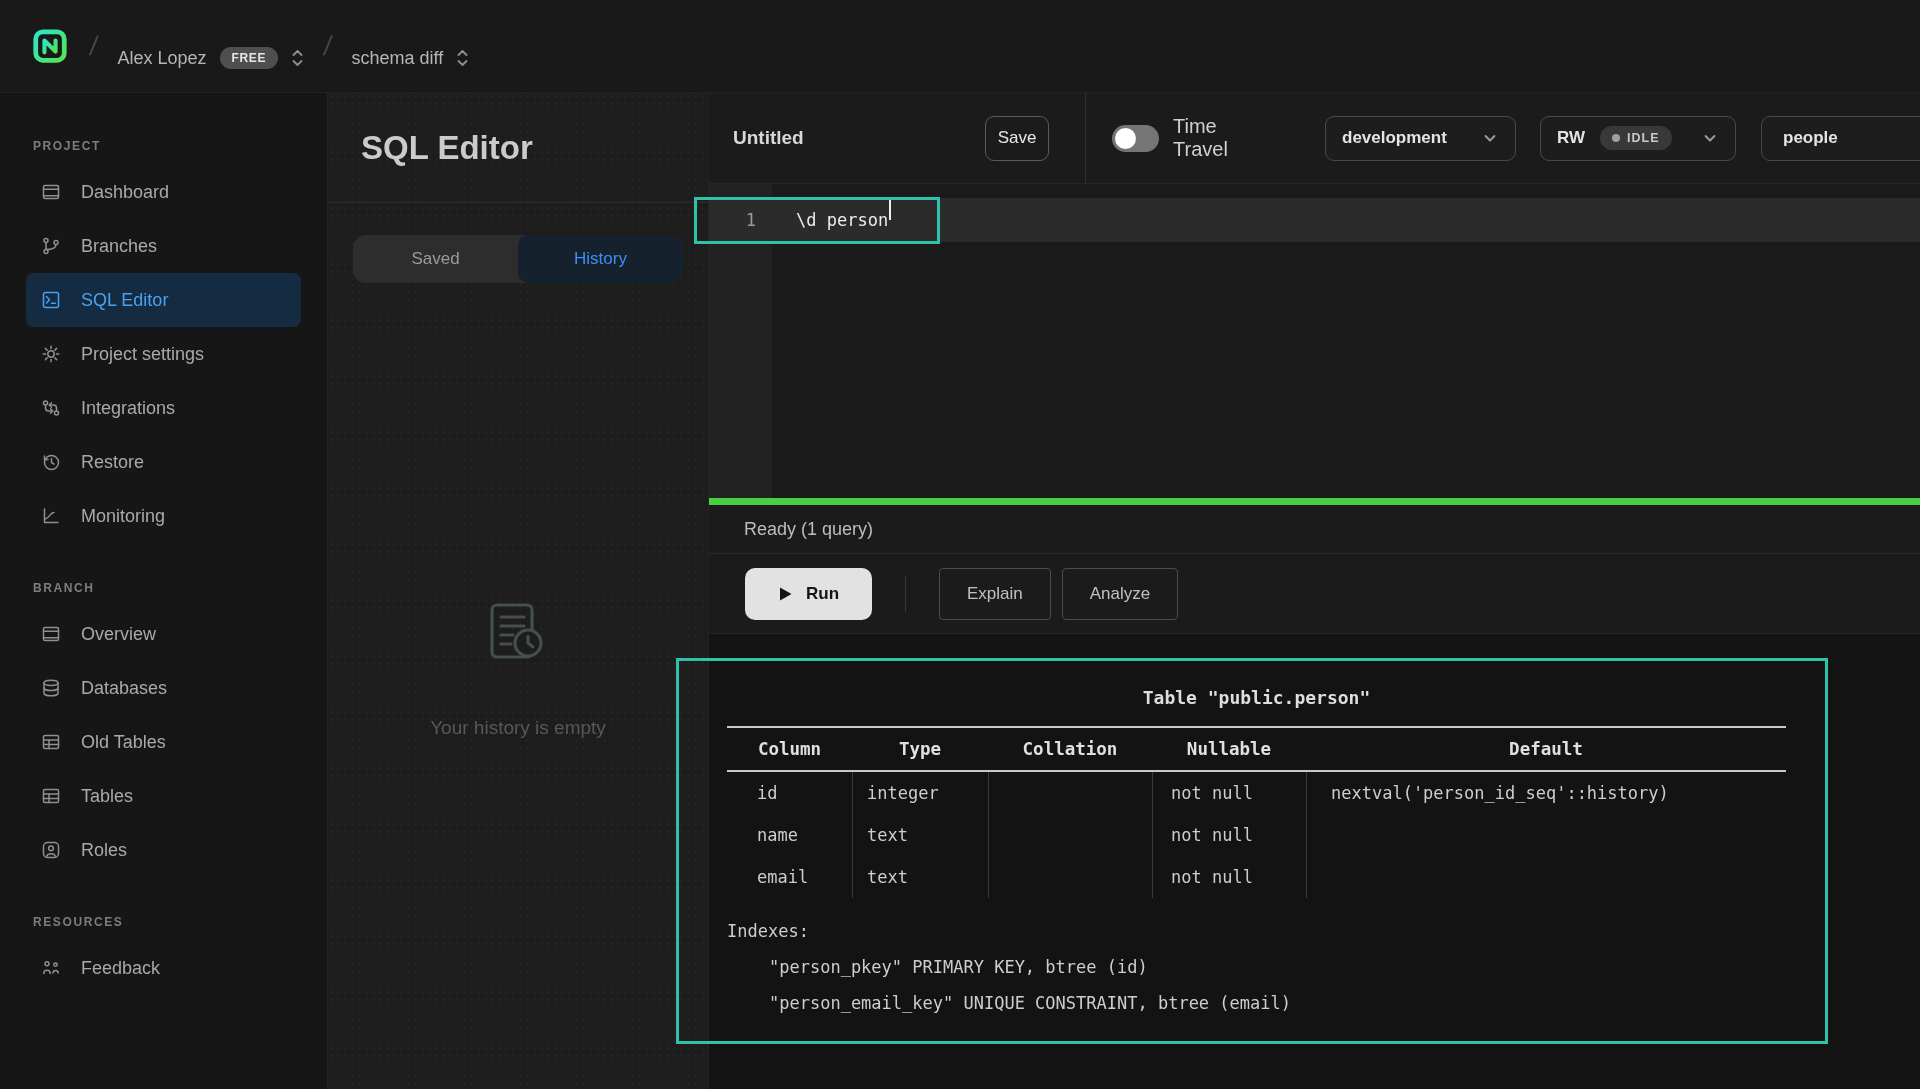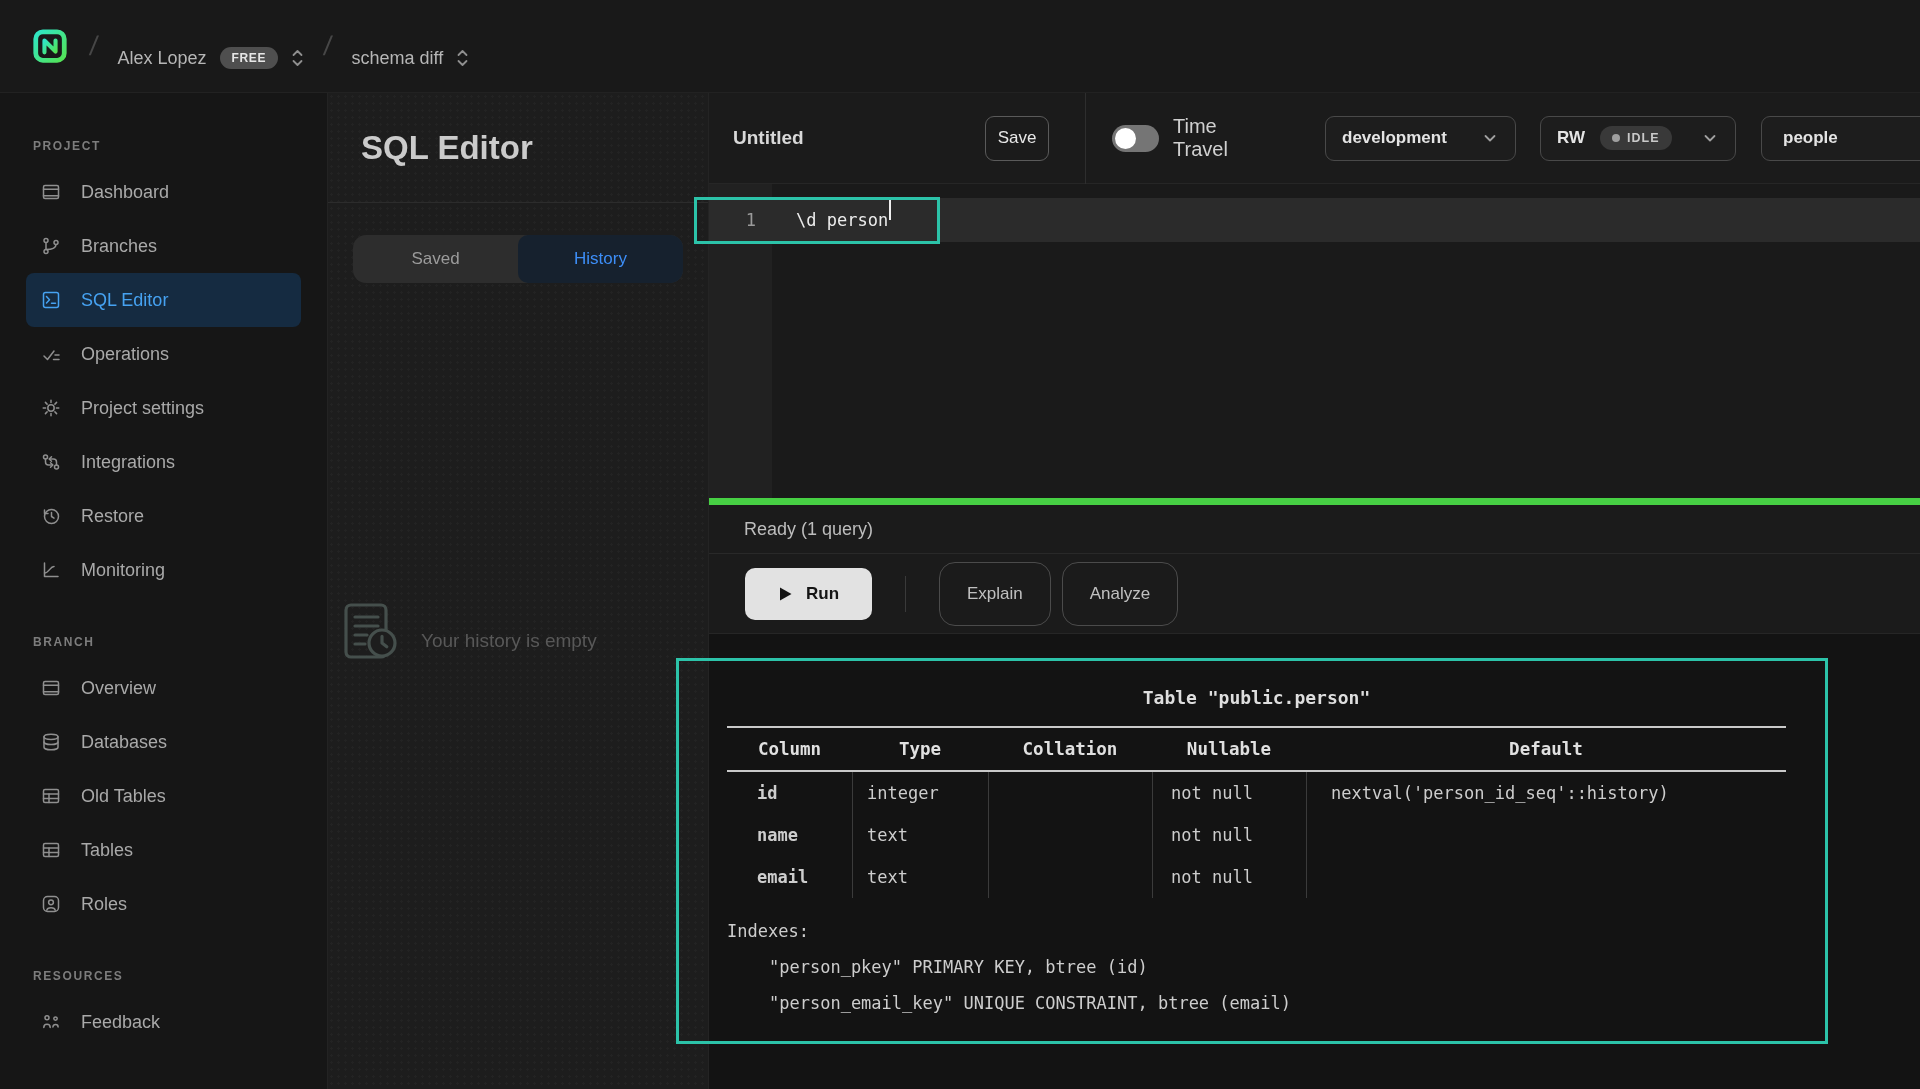--- a/index.html
+++ b/index.html
@@ -35,21 +35,21 @@
   
   .hpanel { width:381px; flex:none; background:#1d1d1d; border-right:1px solid #242424; position:relative;
     background-image:radial-gradient(rgba(255,255,255,0.028) 1px, transparent 1.2px); background-size:7px 7px;}
   .hp-header { height:110px; border-bottom:1px solid #2c2c2c; display:flex; align-items:center; padding-left:33px; }
   .hp-title { color:#cbcbcb; font-size:33px; font-weight:bold; }
   .hp-tabs { margin:32px 0 0 25px; width:330px; height:48px; background:#2d2d2d; border-radius:13px;
     display:flex; overflow:hidden; }
   .hp-tab { flex:1; display:flex; align-items:center; justify-content:center; font-size:17px;
     color:#9b9b9b; cursor:pointer; }
   .hp-tab.active { background:#16212e; color:#3d8ef7; border-radius:10px; }
-  .hp-empty { margin-top:312px; display:flex; flex-direction:row; align-items:center; gap:5px; }
+  .hp-empty { margin-top:312px; display:flex; flex-direction:column; align-items:center; gap:30px; }
   .hp-empty-text { color:#585858; font-size:19px; }
 
   
   .main { flex:1; display:flex; flex-direction:column; background:#1b1b1b; overflow:hidden; position:relative; }
 
   .ed-header { height:91px; flex:none; border-bottom:1px solid #262626; display:flex; align-items:center; }
   .ed-title { width:252px; margin-left:24px; color:#d8d8d8; font-size:19px; font-weight:bold; flex:none;}
   .save-btn { width:64px; height:45px; border:1px solid #5a5a5a; border-radius:9px; background:transparent;
     color:#e8e8e8; font-size:17px; display:flex; align-items:center; justify-content:center; cursor:pointer; flex:none;}
   .hdr-div { width:1px; height:91px; background:#2e2e2e; margin-left:36px; flex:none;}
@@ -78,33 +78,33 @@
 
   .green-line { height:7px; flex:none; background:#47d044; }
 
   .status-bar { height:49px; flex:none; display:flex; align-items:center; padding-left:35px;
     color:#bdbdbd; font-size:18px; border-bottom:1px solid #292929; }
 
   .actions { height:80px; flex:none; display:flex; align-items:center; padding-left:36px; border-bottom:1px solid #262626;}
   .run-btn { width:127px; height:52px; background:#e2e2e2; border:none; border-radius:10px; color:#151515;
     font-size:17px; font-weight:600; display:flex; align-items:center; justify-content:center; gap:13px; cursor:pointer;}
   .act-sep { width:1px; height:36px; background:#3a3a3a; margin:0 33px; }
-  .ghost-btn { height:64px; padding:0 27px; background:transparent; border:1px solid #4b4b4b; border-radius:16px;
+  .ghost-btn { height:52px; padding:0 27px; background:transparent; border:1px solid #4b4b4b; border-radius:4px;
     color:#c0c0c0; font-size:17px; margin-right:11px; cursor:pointer; }
 
   .results { flex:1; background:#131313; padding:52px 0 0 18px;
     font-family:"DejaVu Sans Mono", monospace; color:#cdcdcd; font-size:17px; }
   .tbl { width:1059px; }
   .tbl-title { text-align:center; font-weight:bold; font-size:18px; color:#dedede; line-height:24px; }
   .rule { height:2px; background:#c9c9c9; }
   .rule.top { margin-top:16px; }
   .t-row { display:flex; height:42px; align-items:center; }
   .t-head .t-c { text-align:center; font-weight:bold; color:#e0e0e0; font-size:17.5px; }
   .t-c { height:42px; line-height:42px; overflow:hidden; white-space:pre; }
-  .c1{width:125px;font-weight:bold;} .c2{width:136px;} .c3{width:164px;} .c4{width:154px;} .c5{width:480px;}
+  .c1{width:125px;} .c2{width:136px;} .c3{width:164px;} .c4{width:154px;} .c5{width:480px;}
   .t-body .t-c { border-left:1px solid #3b3b3b; }
   .t-body .t-c.c1 { border-left:none; padding-left:30px; }
   .t-body .t-c.c2 { padding-left:14px; }
   .t-body .t-c.c4 { padding-left:18px; }
   .t-body .t-c.c5 { padding-left:24px; }
   .indexes { margin-top:15px; line-height:36px; }
   .idx-line { padding-left:42px; }
 
   
   .anno { position:fixed; border:3px solid #2cc3a9; pointer-events:none; z-index:60; }
@@ -181,30 +181,20 @@
     </div>
     <div class="side-item active">
       <span class="icon">
         <svg class="ic" viewBox="0 0 22 22">
             <rect x="3.5" y="3.5" width="15" height="15" rx="2"></rect>
             <path d="M6.5 7.5l3 3.2-3 3.2"></path>
             <path d="M11.5 14.2h4"></path>
           </svg>
         </span>
       <span>SQL Editor</span>
-    </div>
-    <div class="side-item">
-      <span class="icon">
-        <svg class="ic" viewBox="0 0 22 22">
-            <path d="M4 13l3.5 3.5L14 8"></path>
-            <path d="M13.5 16.5H19"></path>
-            <path d="M15 12h4"></path>
-          </svg>
-        </span>
-      <span>Operations</span>
     </div>
     <div class="side-item">
       <span class="icon">
         <svg class="ic" viewBox="0 0 22 22">
             <circle cx="11" cy="11" r="3.2"></circle>
             <path d="M11 3.2v2.4M11 16.4v2.4M3.2 11h2.4M16.4 11h2.4M5.4 5.4l1.7 1.7M14.9 14.9l1.7 1.7M16.6 5.4l-1.7 1.7M7.1 14.9l-1.7 1.7"></path>
           </svg>
         </span>
       <span>Project settings</span>
     </div>

